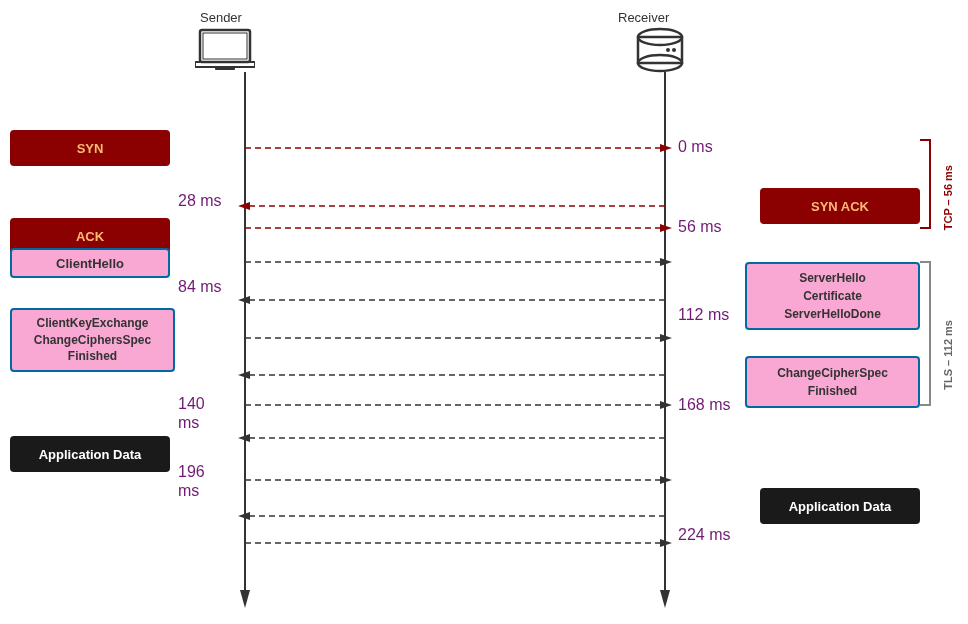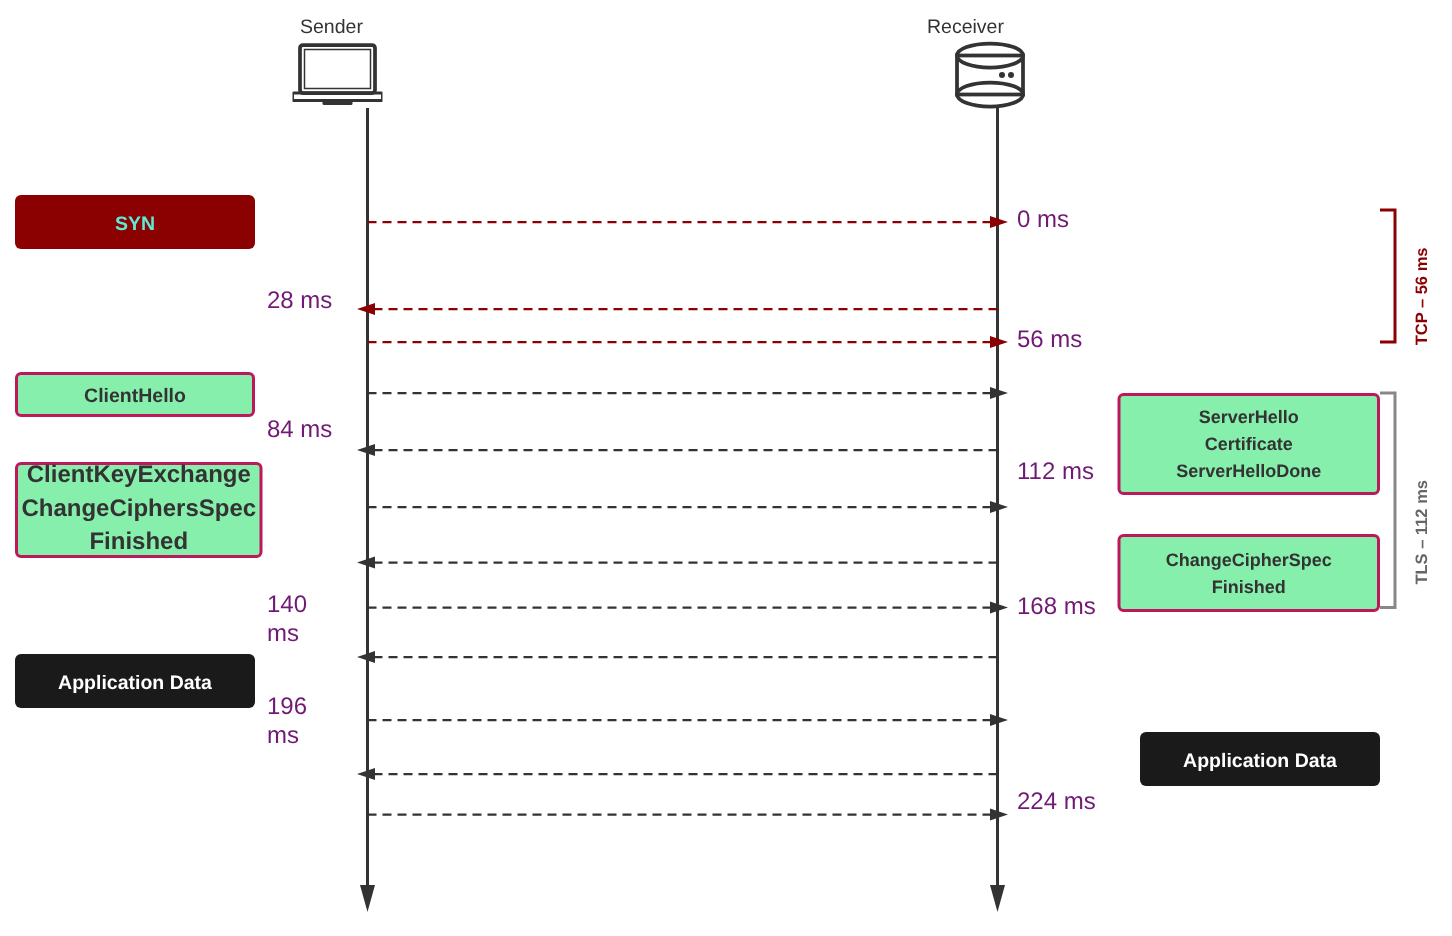--- a/index.html
+++ b/index.html
@@ -43,22 +43,22 @@
       right: 50px;
       display: flex;
       align-items: center;
       justify-content: center;
       text-align: center;
       font-size: 13px;
       font-weight: bold;
       padding: 6px 10px;
       border-radius: 4px;
     }
-    .color-red-dark { background: #8B0000; color: #5eead4; }
-    .color-yellow { background: #86efac; color: #333; border: 2px solid #be185d; }
+    .color-red-dark { background: #8B0000; color: #fdba74; }
+    .color-yellow { background: #f9a8d4; color: #333; border: 2px solid #0369a1; }
     .color-black { background: #1a1a1a; color: #fff; margin-top: 16px; }
 
     
     .time-label {
       position: absolute;
       font-size: 16px;
       color: #701a75;
     }
 
     
@@ -152,33 +152,39 @@
 
     <path d="M 920 140 L 930 140 L 930 228 L 920 228" fill="none" stroke="#8B0000" stroke-width="2"></path>
 
     <path d="M 920 262 L 930 262 L 930 405 L 920 405" fill="none" stroke="#888" stroke-width="2"></path>
   </svg>
 
   <div class="msg-box-left color-red-dark" style="top:130px; width:160px; height:36px;">
     <span>SYN</span>
   </div>
 
+  <div class="msg-box-left color-red-dark" style="top:218px; width:160px; height:36px;">
+    <span>ACK</span>
+  </div>
 
   <div class="msg-box-left color-yellow" style="top:248px; width:160px; height:30px; font-weight:bold;">
     <span>ClientHello</span>
   </div>
 
-  <div class="msg-box-left color-yellow" style="top:308px; width:165px; height:64px; font-size:16px; line-height:1.4;">
+  <div class="msg-box-left color-yellow" style="top:308px; width:165px; height:64px; font-size:12px; line-height:1.4;">
     <span>ClientKeyExchange<br>ChangeCiphersSpec<br>Finished</span>
   </div>
 
   <div class="msg-box-left color-black" style="top:420px; width:160px; height:36px;">
     <span>Application Data</span>
   </div>
 
+  <div class="msg-box-right color-red-dark" style="top:188px; right:48px; width:160px; height:36px;">
+    <span>SYN ACK</span>
+  </div>
 
   <div class="msg-box-right color-yellow" style="top:262px; right:48px; width:175px; height:68px; font-size:12px; line-height:1.5;">
     <span>ServerHello<br>Certificate<br>ServerHelloDone</span>
   </div>
 
   <div class="msg-box-right color-yellow" style="top:356px; right:48px; width:175px; height:52px; font-size:12px; line-height:1.5;">
     <span>ChangeCipherSpec<br>Finished</span>
   </div>
 
   <div class="msg-box-right color-black" style="top:472px; right:48px; width:160px; height:36px;">

